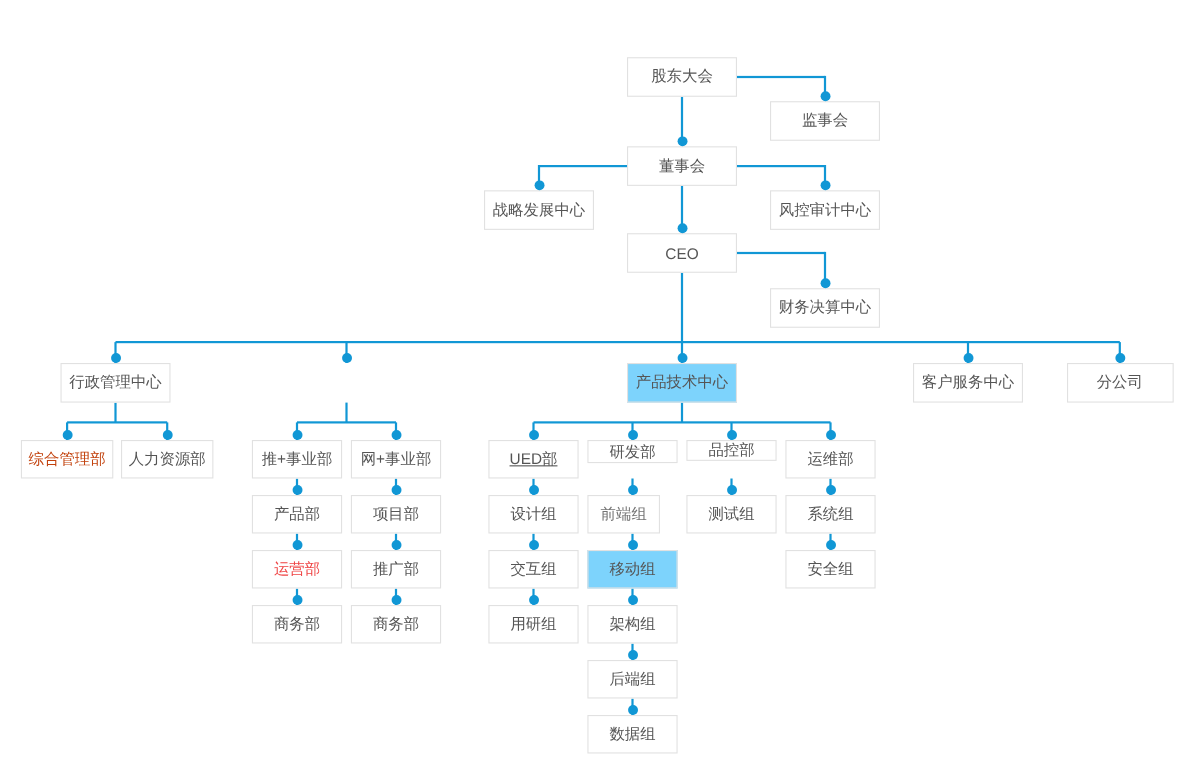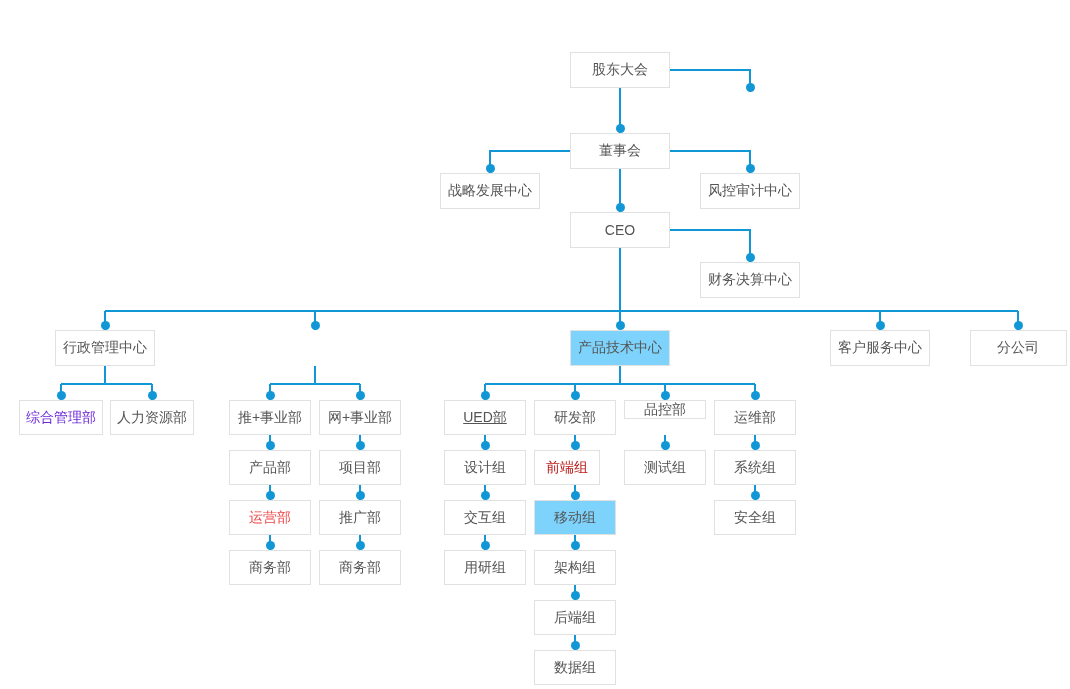--- a/index.html
+++ b/index.html
@@ -122,47 +122,48 @@
     <div class="dot" style="left: 570.5px; top: 591px; background: rgb(17, 151, 213);"></div>
     <div class="vline" style="left: 574px; top: 635px; width: 2px; height: 15px; background: rgb(17, 151, 213);"></div>
     <div class="dot" style="left: 570.5px; top: 641px; background: rgb(17, 151, 213);"></div>
     <div class="vline" style="left: 664px; top: 435px; width: 2px; height: 15px; background: rgb(17, 151, 213);"></div>
     <div class="dot" style="left: 660.5px; top: 441px; background: rgb(17, 151, 213);"></div>
     <div class="vline" style="left: 754px; top: 435px; width: 2px; height: 15px; background: rgb(17, 151, 213);"></div>
     <div class="dot" style="left: 750.5px; top: 441px; background: rgb(17, 151, 213);"></div>
     <div class="vline" style="left: 754px; top: 485px; width: 2px; height: 15px; background: rgb(17, 151, 213);"></div>
     <div class="dot" style="left: 750.5px; top: 491px; background: rgb(17, 151, 213);"></div>
     <div class="node" style="left: 570px; top: 52px; width: 100px; height: 36px; background: rgb(255, 255, 255); border-color: rgb(225, 225, 225); color: rgb(85, 85, 85);">股东大会</div>
+    <div class="node" style="left: 700px; top: 92px; width: 100px; height: 36px; background: rgb(255, 255, 255); border-color: rgb(225, 225, 225); color: rgb(85, 85, 85);">监事会</div>
     <div class="node" style="left: 570px; top: 133px; width: 100px; height: 36px; background: rgb(255, 255, 255); border-color: rgb(225, 225, 225); color: rgb(85, 85, 85);">董事会</div>
     <div class="node" style="left: 440px; top: 173px; width: 100px; height: 36px; background: rgb(255, 255, 255); border-color: rgb(225, 225, 225); color: rgb(85, 85, 85);">战略发展中心</div>
     <div class="node" style="left: 700px; top: 173px; width: 100px; height: 36px; background: rgb(255, 255, 255); border-color: rgb(225, 225, 225); color: rgb(85, 85, 85);">风控审计中心</div>
     <div class="node" style="left: 570px; top: 212px; width: 100px; height: 36px; background: rgb(255, 255, 255); border-color: rgb(225, 225, 225); color: rgb(85, 85, 85);">CEO</div>
     <div class="node" style="left: 700px; top: 262px; width: 100px; height: 36px; background: rgb(255, 255, 255); border-color: rgb(225, 225, 225); color: rgb(85, 85, 85);">财务决算中心</div>
     <div class="node" style="left: 55px; top: 330px; width: 100px; height: 36px; background: rgb(255, 255, 255); border-color: rgb(225, 225, 225); color: rgb(85, 85, 85);">行政管理中心</div>
     <div class="node" style="left: 570px; top: 330px; width: 100px; height: 36px; background: #7dd3fc; border-color: rgb(225, 225, 225); color: rgb(85, 85, 85);">产品技术中心</div>
     <div class="node" style="left: 830px; top: 330px; width: 100px; height: 36px; background: rgb(255, 255, 255); border-color: rgb(225, 225, 225); color: rgb(85, 85, 85);">客户服务中心</div>
     <div class="node" style="left: 969.5px; top: 330px; width: 97px; height: 36px; background: rgb(255, 255, 255); border-color: rgb(225, 225, 225); color: rgb(85, 85, 85);">分公司</div>
-    <div class="node" style="left: 19px; top: 400px; width: 84px; height: 35px; background: rgb(255, 255, 255); border-color: rgb(225, 225, 225); color: #6d28d9;">综合管理部</div>
+    <div class="node" style="left: 19px; top: 400px; width: 84px; height: 35px; background: rgb(255, 255, 255); border-color: rgb(225, 225, 225); color: #c2410c;">综合管理部</div>
     <div class="node" style="left: 110px; top: 400px; width: 84px; height: 35px; background: rgb(255, 255, 255); border-color: rgb(225, 225, 225); color: rgb(85, 85, 85);">人力资源部</div>
     <div class="node" style="left: 229px; top: 400px; width: 82px; height: 35px; background: rgb(255, 255, 255); border-color: rgb(225, 225, 225); color: rgb(85, 85, 85);">推+事业部</div>
     <div class="node" style="left: 319px; top: 400px; width: 82px; height: 35px; background: rgb(255, 255, 255); border-color: rgb(225, 225, 225); color: rgb(85, 85, 85);">网+事业部</div>
     <div class="node" style="left: 229px; top: 450px; width: 82px; height: 35px; background: rgb(255, 255, 255); border-color: rgb(225, 225, 225); color: rgb(85, 85, 85);">产品部</div>
     <div class="node" style="left: 229px; top: 500px; width: 82px; height: 35px; background: rgb(255, 255, 255); border-color: rgb(225, 225, 225); color: #ef4444;">运营部</div>
     <div class="node" style="left: 229px; top: 550px; width: 82px; height: 35px; background: rgb(255, 255, 255); border-color: rgb(225, 225, 225); color: rgb(85, 85, 85);">商务部</div>
     <div class="node" style="left: 319px; top: 450px; width: 82px; height: 35px; background: rgb(255, 255, 255); border-color: rgb(225, 225, 225); color: rgb(85, 85, 85);">项目部</div>
     <div class="node" style="left: 319px; top: 500px; width: 82px; height: 35px; background: rgb(255, 255, 255); border-color: rgb(225, 225, 225); color: rgb(85, 85, 85);">推广部</div>
     <div class="node" style="left: 319px; top: 550px; width: 82px; height: 35px; background: rgb(255, 255, 255); border-color: rgb(225, 225, 225); color: rgb(85, 85, 85);">商务部</div>
     <div class="node" style="left: 444px; top: 400px; width: 82px; height: 35px; background: rgb(255, 255, 255); border-color: rgb(225, 225, 225); color: rgb(85, 85, 85); text-decoration: underline;">UED部</div>
-    <div class="node" style="left: 534px; top: 400px; width: 82px; height: 35px; background: rgb(255, 255, 255); border-color: rgb(225, 225, 225); color: rgb(85, 85, 85);">研发部</div>
+    <div class="node" style="left: 534px; top: 400px; width: 82px; height: 21px; background: rgb(255, 255, 255); border-color: rgb(225, 225, 225); color: rgb(85, 85, 85);">研发部</div>
     <div class="node" style="left: 624px; top: 400px; width: 82px; height: 19px; background: rgb(255, 255, 255); border-color: rgb(225, 225, 225); color: rgb(85, 85, 85);">品控部</div>
     <div class="node" style="left: 714px; top: 400px; width: 82px; height: 35px; background: rgb(255, 255, 255); border-color: rgb(225, 225, 225); color: rgb(85, 85, 85);">运维部</div>
     <div class="node" style="left: 444px; top: 450px; width: 82px; height: 35px; background: rgb(255, 255, 255); border-color: rgb(225, 225, 225); color: rgb(85, 85, 85);">设计组</div>
     <div class="node" style="left: 444px; top: 500px; width: 82px; height: 35px; background: rgb(255, 255, 255); border-color: rgb(225, 225, 225); color: rgb(85, 85, 85);">交互组</div>
     <div class="node" style="left: 444px; top: 550px; width: 82px; height: 35px; background: rgb(255, 255, 255); border-color: rgb(225, 225, 225); color: rgb(85, 85, 85);">用研组</div>
-    <div class="node" style="left: 534px; top: 450px; width: 66px; height: 35px; background: rgb(255, 255, 255); border-color: rgb(225, 225, 225); color: #b91c1c;">前端组</div>
+    <div class="node" style="left: 534px; top: 450px; width: 66px; height: 35px; background: rgb(255, 255, 255); border-color: rgb(225, 225, 225); color: #737373;">前端组</div>
     <div class="node" style="left: 534px; top: 500px; width: 82px; height: 35px; background: #7dd3fc; border-color: rgb(225, 225, 225); color: rgb(85, 85, 85);">移动组</div>
     <div class="node" style="left: 534px; top: 550px; width: 82px; height: 35px; background: rgb(255, 255, 255); border-color: rgb(225, 225, 225); color: rgb(85, 85, 85);">架构组</div>
     <div class="node" style="left: 534px; top: 600px; width: 82px; height: 35px; background: rgb(255, 255, 255); border-color: rgb(225, 225, 225); color: rgb(85, 85, 85);">后端组</div>
     <div class="node" style="left: 534px; top: 650px; width: 82px; height: 35px; background: rgb(255, 255, 255); border-color: rgb(225, 225, 225); color: rgb(85, 85, 85);">数据组</div>
     <div class="node" style="left: 624px; top: 450px; width: 82px; height: 35px; background: rgb(255, 255, 255); border-color: rgb(225, 225, 225); color: rgb(85, 85, 85);">测试组</div>
     <div class="node" style="left: 714px; top: 450px; width: 82px; height: 35px; background: rgb(255, 255, 255); border-color: rgb(225, 225, 225); color: rgb(85, 85, 85);">系统组</div>
     <div class="node" style="left: 714px; top: 500px; width: 82px; height: 35px; background: rgb(255, 255, 255); border-color: rgb(225, 225, 225); color: rgb(85, 85, 85);">安全组</div>
   </div>
 
 </body></html>

